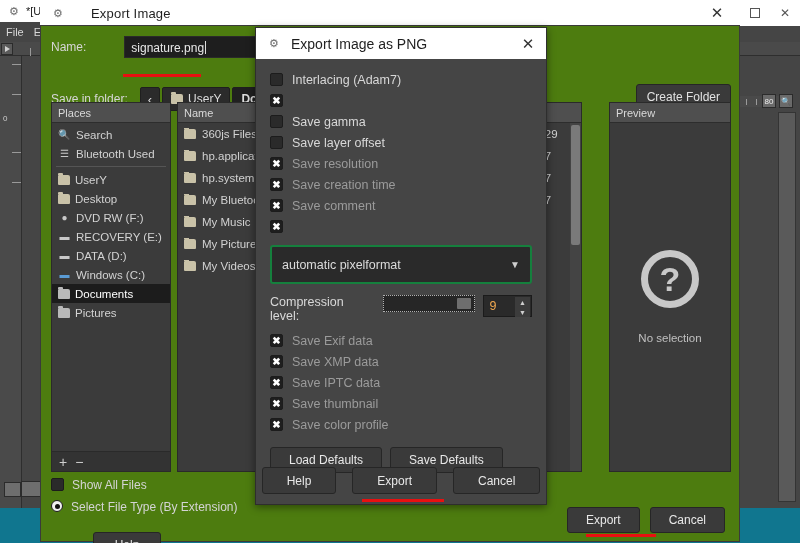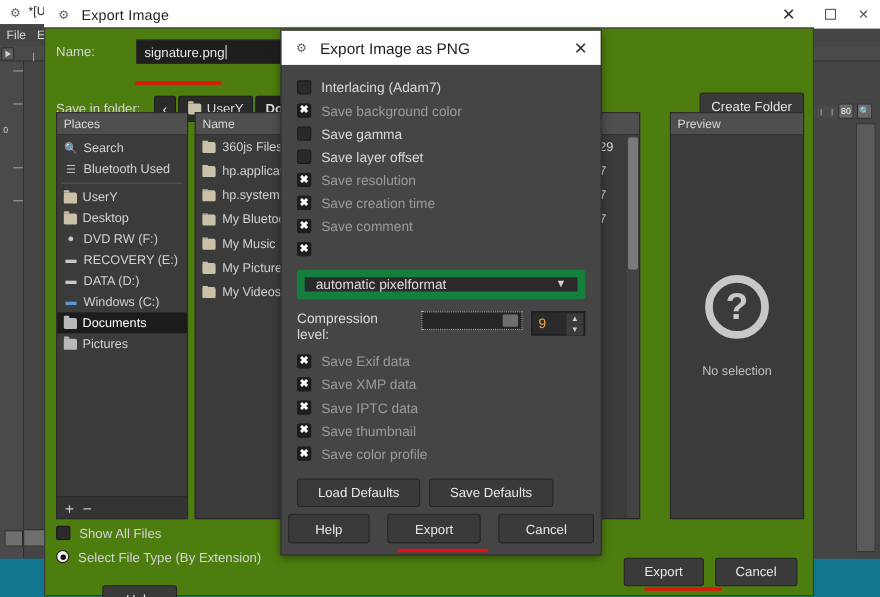--- a/index.html
+++ b/index.html
@@ -98,21 +98,21 @@
   }
 
   
   .win-titlebar {
     position: absolute; left: 40px; top: 0; width: 700px; height: 26px;
     background: #ffffff; color: #1f1f1f;
     display: flex; align-items: center;
     padding-left: 10px;
     font-size: 13px;
   }
-  .win-title-text { margin-left: 8px; letter-spacing: .2px; }
+  .win-title-text { margin-left: 25px; letter-spacing: .2px; }
   .win-close {
     position: absolute; right: 0; top: 0; width: 46px; height: 26px;
     display: flex; align-items: center; justify-content: center;
     font-size: 15px; color: #333; cursor: pointer;
   }
   .os-buttons {
     position: absolute; left: 740px; top: 0; width: 60px; height: 26px;
     background: #ffffff; display: flex; align-items: center;
   }
   .os-btn {
@@ -283,22 +283,22 @@
   }
   .chk-row.on { color: #9b9b9b; }
   .cb {
     width: 13px; height: 13px; background: #2a2a2a;
     border: 1px solid #1c1c1c; border-radius: 2px;
     flex: 0 0 auto; display: flex; align-items: center; justify-content: center;
     color: #fff; font-size: 10px; line-height: 1; font-weight: bold;
   }
   .cb.checked { background: #1e1e1e; }
   .combo {
-    margin: 8px 0 0 0; height: 27px;
-    background: #2a2a2a; border: 7px solid #15803d; border-radius: 3px;
+    margin: 8px 0 0 0; height: 39px;
+    background: #2a2a2a; border: 2px solid #15803d; border-radius: 3px;
     display: flex; align-items: center; justify-content: space-between;
     padding: 0 10px; font-size: 12.5px; color: #dcdcdc; cursor: pointer;
   }
   .chev { font-size: 10px; color: #cfcfcf; }
   .comp-row {
     margin-top: 11px; display: flex; align-items: flex-start; gap: 8px;
     font-size: 12.5px; color: #d8d8d8;
   }
   .slider {
     position: relative; width: 93px; height: 17px;
@@ -597,21 +597,20 @@
       <span class="png-close">✕</span>
     </div>
 
     <div class="png-body">
       <div class="chk-row">
           <span class="cb"></span>
           <span>Interlacing (Adam7)</span>
         </div>
       <div class="chk-row on">
           <span class="cb checked">✖</span>
-          <span>Save background color</span>
         </div>
       <div class="chk-row">
           <span class="cb"></span>
           <span>Save gamma</span>
         </div>
       <div class="chk-row">
           <span class="cb"></span>
           <span>Save layer offset</span>
         </div>
       <div class="chk-row on">

